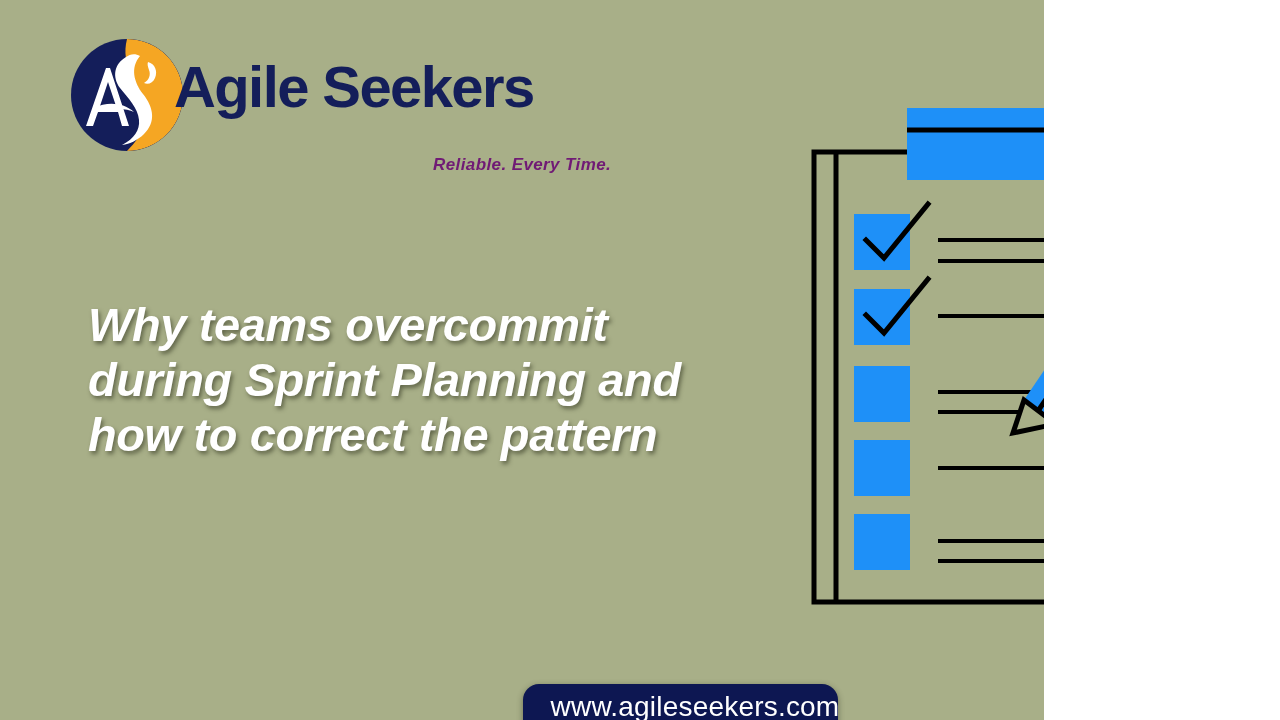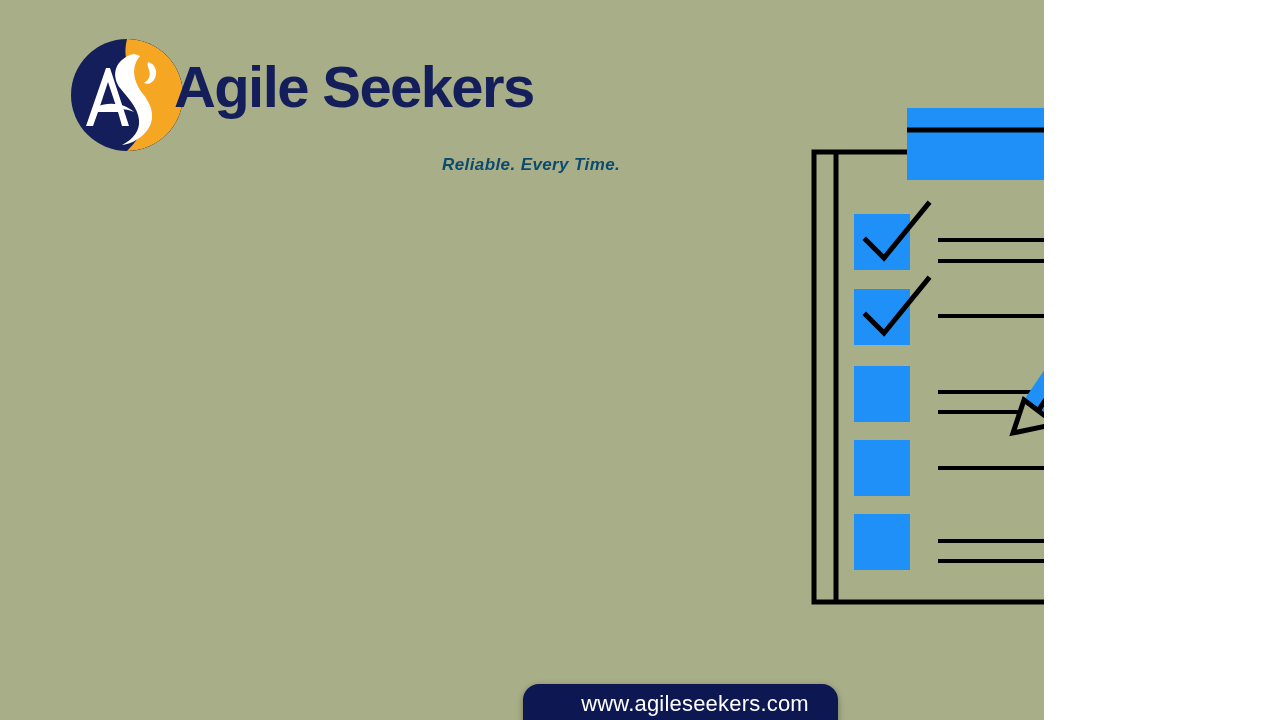--- a/index.html
+++ b/index.html
@@ -34,26 +34,26 @@
     left:104px; top:22px;
     font-size:58px;
     font-weight:bold;
     letter-spacing:-1.6px;
     color:#141e5a;
     white-space:nowrap;
     line-height:1;
   }
   #logo-tagline {
     position:absolute;
-    left:372px; top:120px;
+    left:363px; top:120px;
     font-size:17px;
     font-style:italic;
     font-weight:bold;
     letter-spacing:0.4px;
-    color:#0c4a6e;
+    color:#701a75;
     white-space:nowrap;
     line-height:1;
   }
 
   
   #headline {
     position:absolute;
     left:88px; top:298px;
     width:640px;
     font-size:47px;
@@ -81,21 +81,21 @@
     width:315px; height:50px;
     background:#0d1752;
     border-radius:16px 16px 0 0;
     box-shadow:0 2px 6px rgba(30,34,20,0.45);
     display:flex;
     align-items:flex-start;
     justify-content:center;
     padding-top:9px;
   }
   #url-text {
-    font-size:22px;
+    font-size:28px;
     color:#ffffff;
     letter-spacing:0.2px;
     line-height:1;
     white-space:nowrap;
     margin-left:29px;
   }
 </style>
 </head>
 <body>
 
@@ -126,20 +126,25 @@
           <path d="M24 70 C38 63 54 65 64 74 C56 70 40 70 25 75 Z" fill="#ffffff"></path>
         </g>
       </svg>
     </div>
 
     <div id="logo-wordmark">Agile Seekers</div>
 
     <div id="logo-tagline">Reliable. Every Time.</div>
   </div>
 
+  <div id="headline">
+    <span class="ln">Why teams overcommit</span>
+    <span class="ln">during Sprint Planning and</span>
+    <span class="ln">how to correct the pattern</span>
+  </div>
 
   <div id="illustration">
     <svg viewBox="0 0 460 520" xmlns="http://www.w3.org/2000/svg">
 
       <rect x="24" y="52" width="356" height="450" fill="none" stroke="#000" stroke-width="5"></rect>
 
       <line x1="46" y1="52" x2="46" y2="502" stroke="#000" stroke-width="5"></line>
 
       <rect x="117" y="8" width="172" height="72" fill="#1e90f8"></rect>
       <line x1="117" y1="30" x2="289" y2="30" stroke="#000" stroke-width="5"></line>

